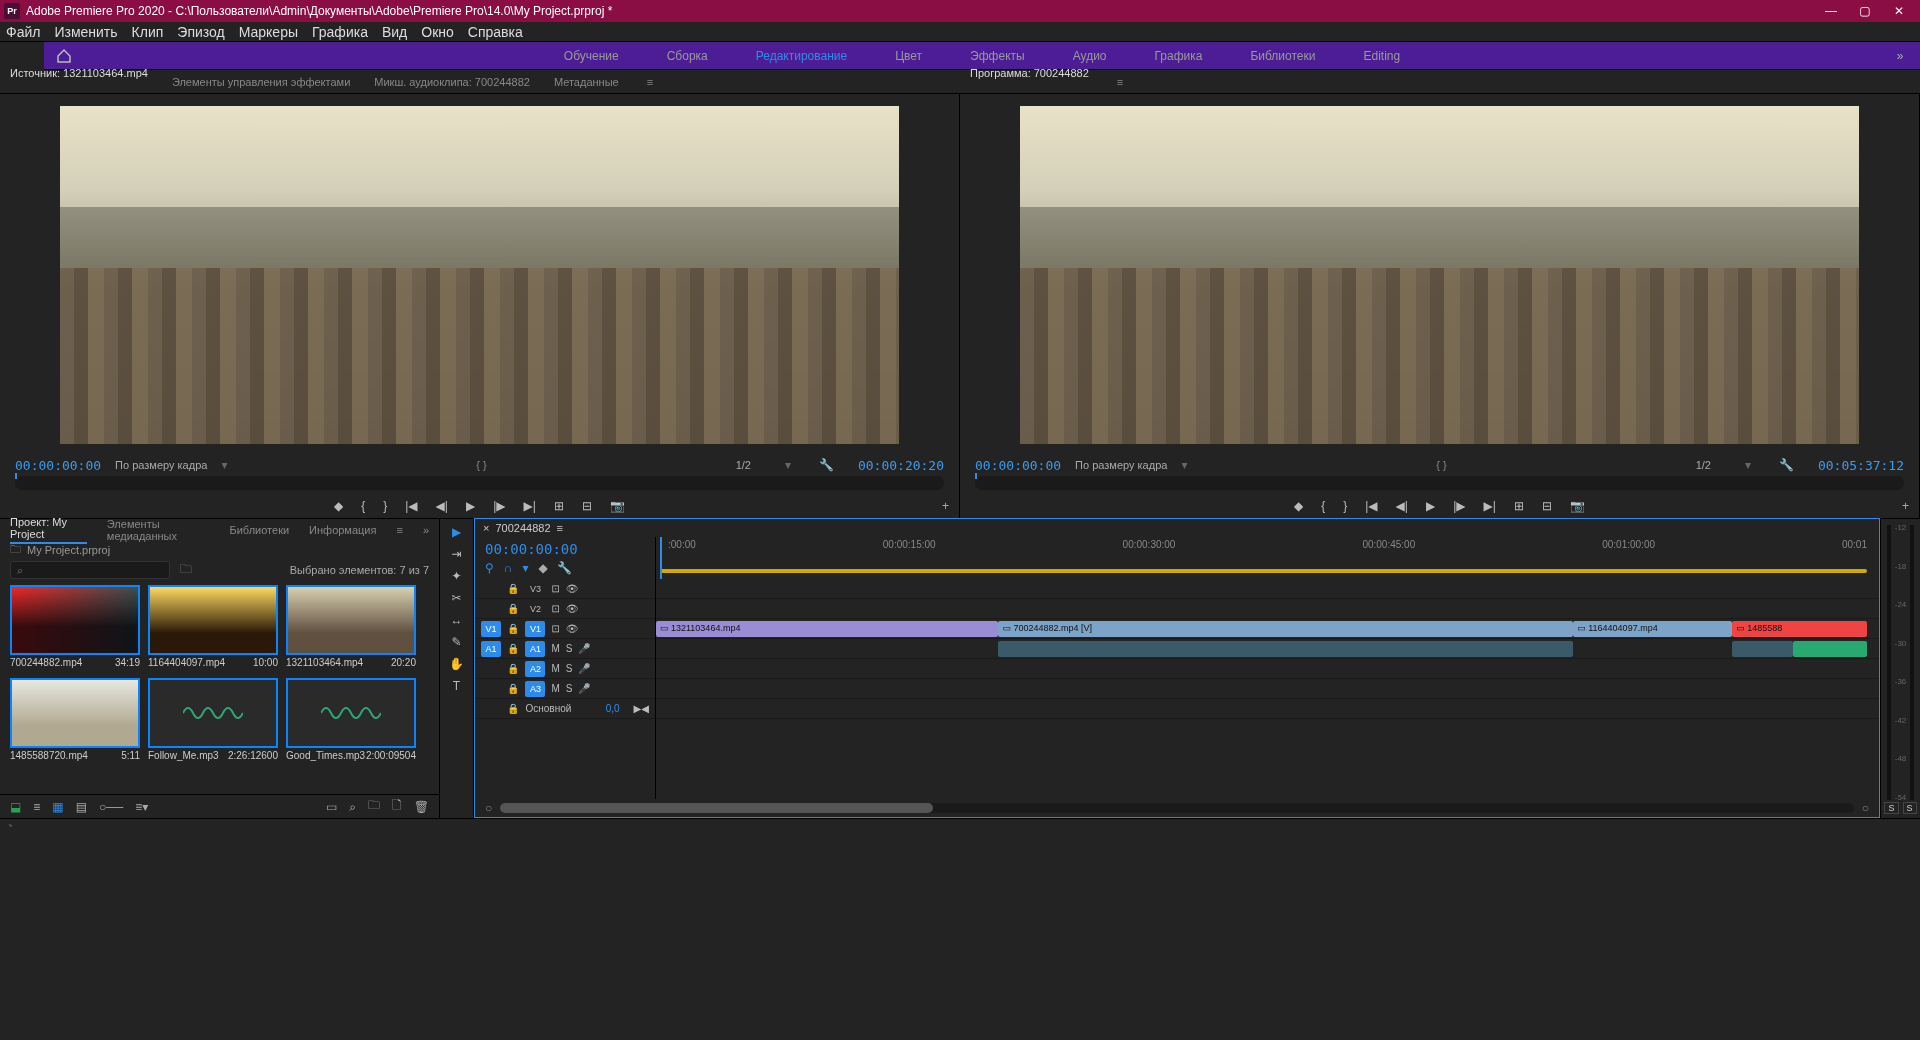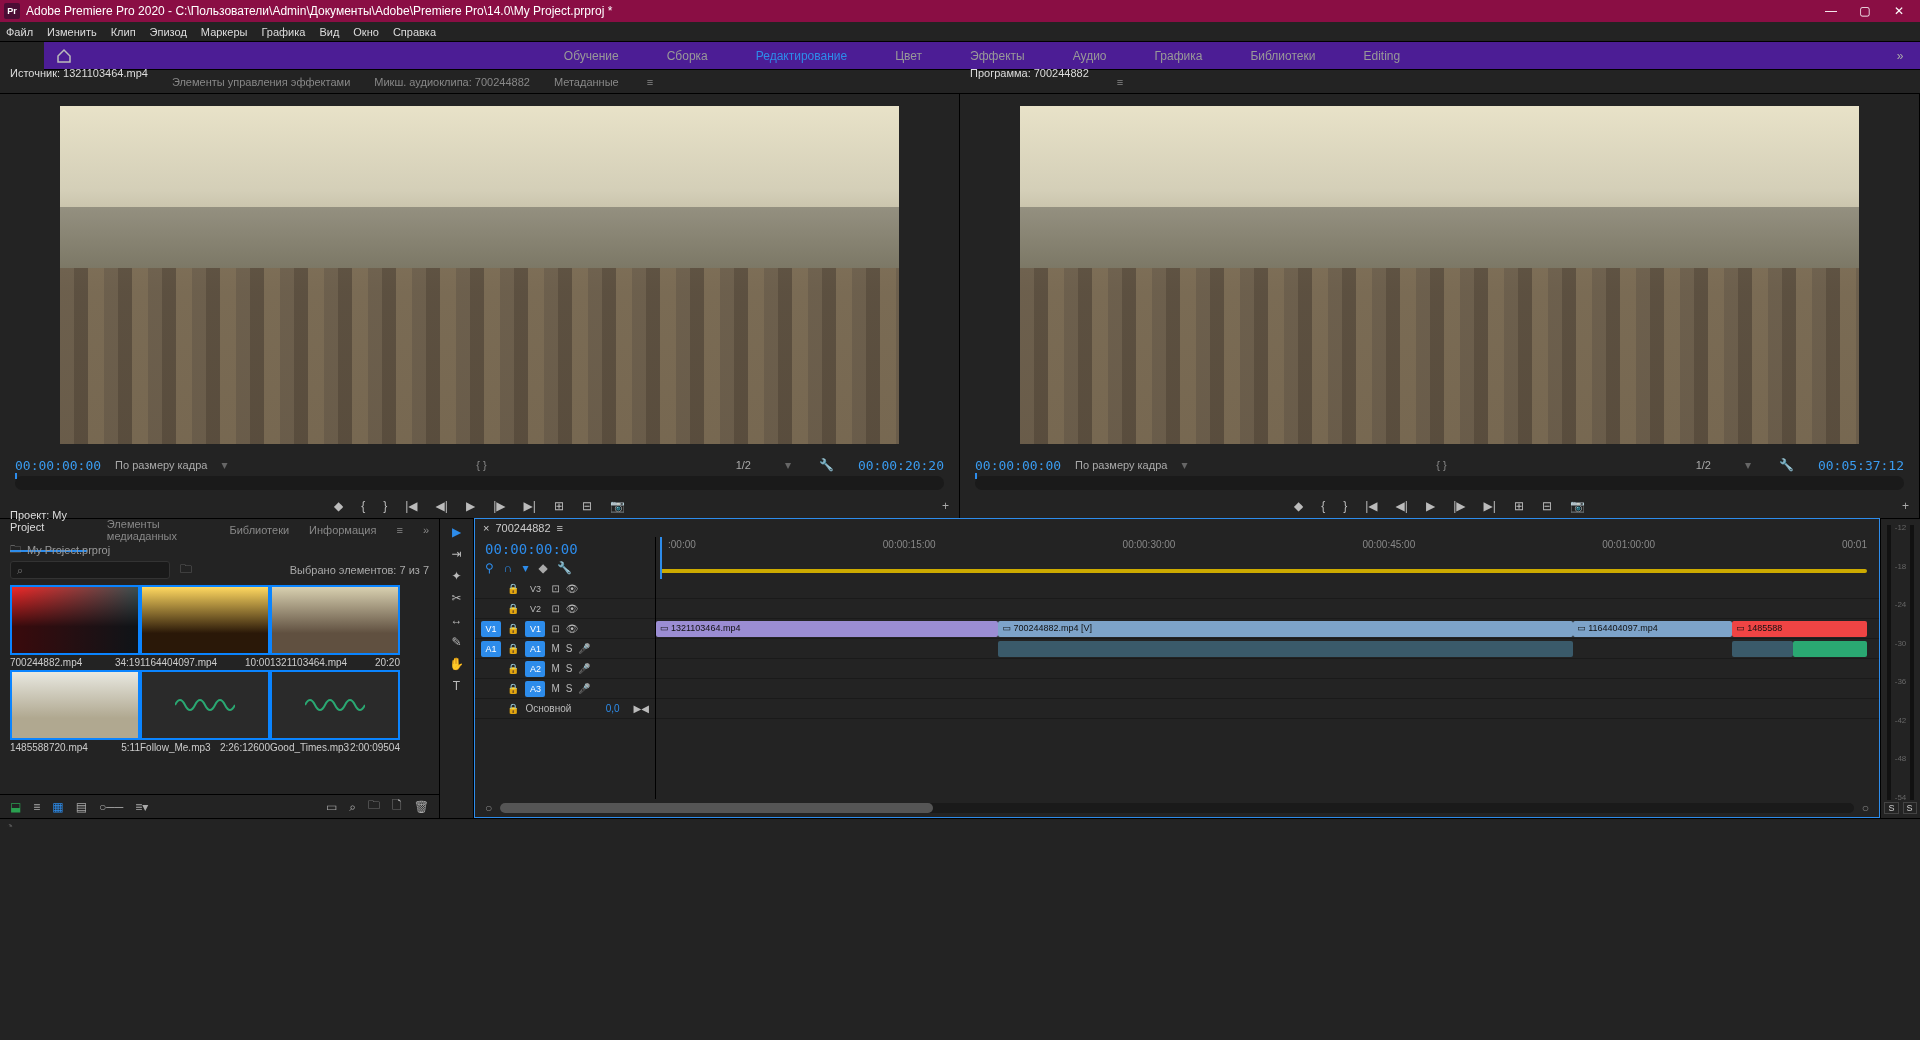--- a/index.html
+++ b/index.html
@@ -2,21 +2,21 @@
 <html><head>
 <meta charset="utf-8">
 <style>
 * { margin:0; padding:0; box-sizing:border-box; font-family:"Segoe UI",Tahoma,sans-serif; user-select:none; }
 body { width:1920px; height:1040px; background:#232323; color:#ccc; font-size:12px; overflow:hidden; }
 .titlebar { height:22px; background:#8a0e44; display:flex; align-items:center; padding:0 4px; color:#fff; }
 .titlebar .pr{width:16px;height:16px;background:#4b0d35;border-radius:2px;margin-right:6px;font-size:9px;display:flex;align-items:center;justify-content:center;font-weight:700;}
 .titlebar .spacer{flex:1;}
 .titlebar .winbtn{width:34px;height:22px;display:flex;align-items:center;justify-content:center;color:#fff;}
 .menubar{height:20px;background:#232323;display:flex;align-items:center;padding:0 6px;gap:14px;color:#ddd;border-bottom:1px solid #000;}
-.menubar span{font-size:11px;}
+.menubar span{font-size:14px;}
 .workbar{height:28px;background:#4c1d95;display:flex;align-items:center;border-bottom:1px solid #000;margin-left:44px;}
 .workbar .home{width:40px;display:flex;align-items:center;justify-content:center;color:#bbb;}
 .workbar .tabs{flex:1;display:flex;justify-content:center;gap:48px;}
 .workbar .tabs span{font-size:12px;color:#999;}
 .workbar .tabs .active{color:#2d8ceb;}
 .workbar .over{width:40px;color:#aaa;display:flex;align-items:center;justify-content:center;}
 .tabs-row{height:24px;display:flex;align-items:center;padding:0 10px;gap:24px;border-bottom:1px solid #000;}
 .tabs-row span{font-size:11px;color:#888;}
 .tabs-row .act{color:#ddd;border-bottom:2px solid #2d8ceb;padding-bottom:16px;}
 .tabs-row .hm{margin-left:4px;color:#888;}
@@ -35,26 +35,26 @@
 .mon-info .tool{color:#aaa;}
 .scrub{height:20px;padding:2px 15px;}
 .scrub .track{height:14px;background:#1a1a1a;border-radius:7px;position:relative;}
 .scrub .play{height:6px;background:#2d8ceb;width:2px;position:absolute;top:-3px;}
 .transport{height:24px;display:flex;align-items:center;justify-content:center;gap:18px;color:#bbb;padding:0 12px;position:relative;}
 .transport .plus{position:absolute;right:10px;color:#aaa;}
 .lower{display:flex;height:300px;}
 .project{width:440px;background:#232323;border-right:1px solid #000;border-top:1px solid #000;display:flex;flex-direction:column;}
 .proj-tabs{height:22px;display:flex;align-items:center;padding:0 10px;gap:20px;}
 .proj-tabs span{font-size:11px;color:#888;}
-.proj-tabs .act{color:#ddd;border-bottom:2px solid #2d8ceb;padding-bottom:17px;}
+.proj-tabs .act{color:#ddd;border-bottom:2px solid #2d8ceb;padding-bottom:2px;}
 .proj-name{height:18px;padding:0 10px;color:#999;font-size:11px;display:flex;align-items:center;gap:6px;}
 .proj-search{height:22px;display:flex;align-items:center;padding:0 10px;gap:10px;}
 .proj-search input{flex:0 0 160px;height:18px;background:#1a1a1a;border:1px solid #333;border-radius:3px;color:#888;padding:0 6px;font-size:11px;}
 .proj-search .sel{margin-left:auto;font-size:11px;color:#aaa;}
-.bins{flex:1;padding:4px 10px;display:flex;flex-wrap:wrap;align-content:flex-start;overflow:hidden;}
+.bins{flex:1;padding:4px 10px;display:flex;flex-wrap:wrap;gap:8px;align-content:flex-start;overflow:hidden;}
 .clip{width:130px;}
 .clip .thumb{height:70px;border:2px solid #0a84ff;position:relative;}
 .clip .t-city{background:linear-gradient(180deg,#f0a050 0%,#3a2818 60%),linear-gradient(90deg,#ff4080 0%,#4080ff 100%);background-blend-mode:multiply;}
 .clip .t-sunset{background:linear-gradient(180deg,#ffd860 0%,#2a1808 70%);}
 .clip .t-aerial{background:linear-gradient(180deg,#d8d0b0 0%,#605040 70%);}
 .clip .t-walk{background:linear-gradient(180deg,#e8e8e0 0%,#b0a890 70%);}
 .clip .t-audio{background:#2a2a2a;display:flex;align-items:center;justify-content:center;}
 .clip .t-audio svg{width:60px;height:30px;}
 .clip .meta{display:flex;justify-content:space-between;font-size:10px;color:#ccc;padding:2px 0;}
 .proj-bottom{height:24px;border-top:1px solid #000;display:flex;align-items:center;padding:0 10px;gap:12px;color:#aaa;}

